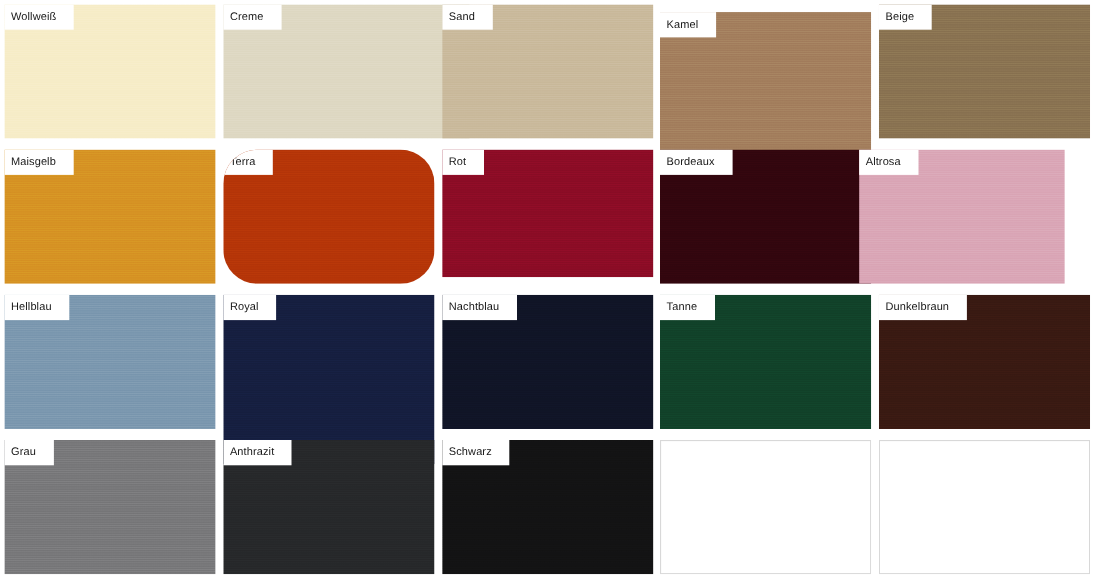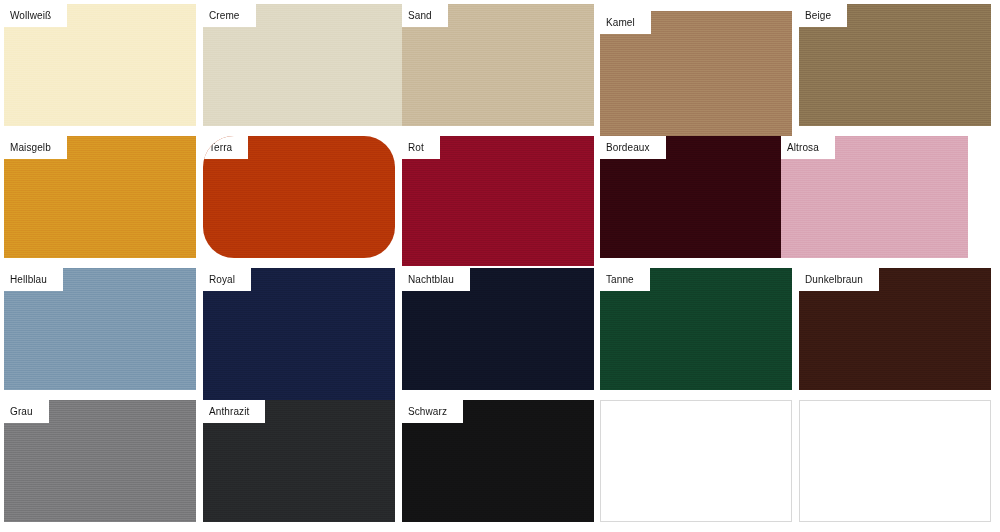--- a/index.html
+++ b/index.html
@@ -112,21 +112,21 @@
       <div class="swatch-label">Beige</div>
     </div>
     <div class="swatch-cell" style="left: 4px; top: 136px; width: 192px; height: 122px;">
       <div class="swatch-color" style="background-color: rgb(215, 149, 36);"></div>
       <div class="swatch-label">Maisgelb</div>
     </div>
     <div class="swatch-cell" style="left: 203px; top: 136px; width: 192px; height: 122px; border-radius: 31px;">
       <div class="swatch-color" style="background-color: rgb(183, 54, 8);"></div>
       <div class="swatch-label">Terra</div>
     </div>
-    <div class="swatch-cell" style="left: 402px; top: 136px; width: 192px; height: 130px; text-align: center;">
+    <div class="swatch-cell" style="left: 402px; top: 136px; width: 192px; height: 116px; text-align: center;">
       <div class="swatch-color" style="background-color: rgb(142, 12, 38);"></div>
       <div class="swatch-label">Rot</div>
     </div>
     <div class="swatch-cell" style="left: 600px; top: 136px; width: 192px; height: 122px;">
       <div class="swatch-color" style="background-color: rgb(51, 6, 14);"></div>
       <div class="swatch-label">Bordeaux</div>
     </div>
     <div class="swatch-cell" style="left: 781px; top: 136px; width: 187px; height: 122px; text-decoration: underline;">
       <div class="swatch-color" style="background-color: rgb(219, 168, 184);"></div>
       <div class="swatch-label">Altrosa</div>

